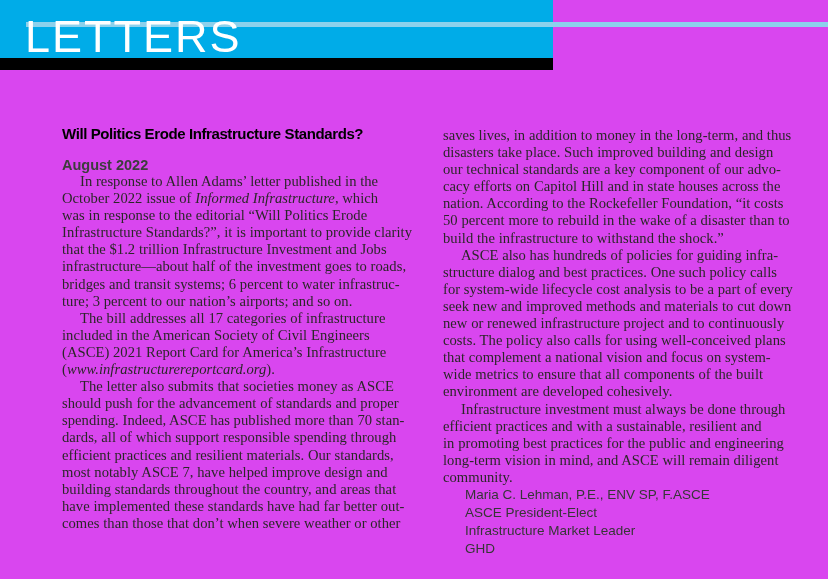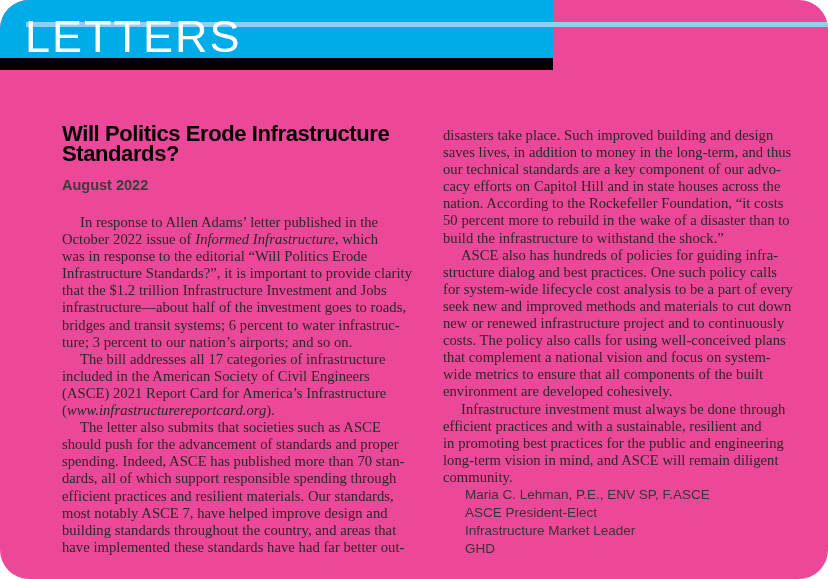--- a/index.html
+++ b/index.html
@@ -4,23 +4,22 @@
 <style>
   html, body { margin: 0; padding: 0; }
   body {
     font-family: "Liberation Serif", serif;
     background: #ffffff;
   }
   .page {
     position: relative;
     width: 828px;
     height: 579px;
-    background: #ec4899;
+    background: #d946ef;
     overflow: hidden;
-    border-radius: 29px;
   }
 
   
   .cyan-band {
     position: absolute;
     left: 0; top: 0;
     width: 553px; height: 58px;
     background: #00ACE8;
     z-index: 1;
   }
@@ -55,36 +54,36 @@
   .col {
     position: absolute;
     top: 124px;
   }
   .col-left  { left: 62px;  width: 372px; }
   .col-right { left: 443px; width: 375px; }
 
   .article-title {
     margin: 0;
     font-family: "Liberation Sans", sans-serif;
-    font-size: 22px;
+    font-size: 15px;
     font-weight: 700;
     letter-spacing: -0.4px;
     line-height: 20px;
     color: #000000;
   }
   .article-date {
     margin-top: 13px;
     font-family: "Liberation Sans", sans-serif;
     font-size: 14.5px;
     line-height: 16px;
     color: #3d3d3d;
     font-weight: bold;
   }
 
-  .body-text { margin-top: 21px; }
+  .body-text { }
   .col-right .body-text { margin-top: 0; padding-top: 3px; }
 
   .line {
     font-family: "Liberation Serif", serif;
     font-size: 14.6px;
     line-height: 17.1px;
     letter-spacing: 0.05px;
     color: #2b2728;
     white-space: nowrap;
   }
@@ -126,37 +125,38 @@
             <div class="line">bridges and transit systems; 6 percent to water infrastruc-</div>
             <div class="line">ture; 3 percent to our nation’s airports; and so on.</div>
           </div>
           <div class="para">
             <div class="line first">The bill addresses all 17 categories of infrastructure</div>
             <div class="line">included in the American Society of Civil Engineers</div>
             <div class="line">(ASCE) 2021 Report Card for America’s Infrastructure</div>
             <div class="line">(<i>www.infrastructurereportcard.org</i>).</div>
           </div>
           <div class="para">
-            <div class="line first">The letter also submits that societies such as ASCE</div>
+            <div class="line first">The letter also submits that societies money as ASCE</div>
             <div class="line">should push for the advancement of standards and proper</div>
             <div class="line">spending. Indeed, ASCE has published more than 70 stan-</div>
             <div class="line">dards, all of which support responsible spending through</div>
             <div class="line">efficient practices and resilient materials. Our standards,</div>
             <div class="line">most notably ASCE 7, have helped improve design and</div>
             <div class="line">building standards throughout the country, and areas that</div>
             <div class="line">have implemented these standards have had far better out-</div>
+            <div class="line">comes than those that don’t when severe weather or other</div>
           </div>
         </div>
     </section>
 
     <section class="col col-right">
       <div class="body-text" id="col-right-body">
           <div class="para">
+            <div class="line">saves lives, in addition to money in the long-term, and thus</div>
             <div class="line">disasters take place. Such improved building and design</div>
-            <div class="line">saves lives, in addition to money in the long-term, and thus</div>
             <div class="line">our technical standards are a key component of our advo-</div>
             <div class="line">cacy efforts on Capitol Hill and in state houses across the</div>
             <div class="line">nation. According to the Rockefeller Foundation, “it costs</div>
             <div class="line">50 percent more to rebuild in the wake of a disaster than to</div>
             <div class="line">build the infrastructure to withstand the shock.”</div>
           </div>
           <div class="para">
             <div class="line first">ASCE also has hundreds of policies for guiding infra-</div>
             <div class="line">structure dialog and best practices. One such policy calls</div>
             <div class="line">for system-wide lifecycle cost analysis to be a part of every</div>

